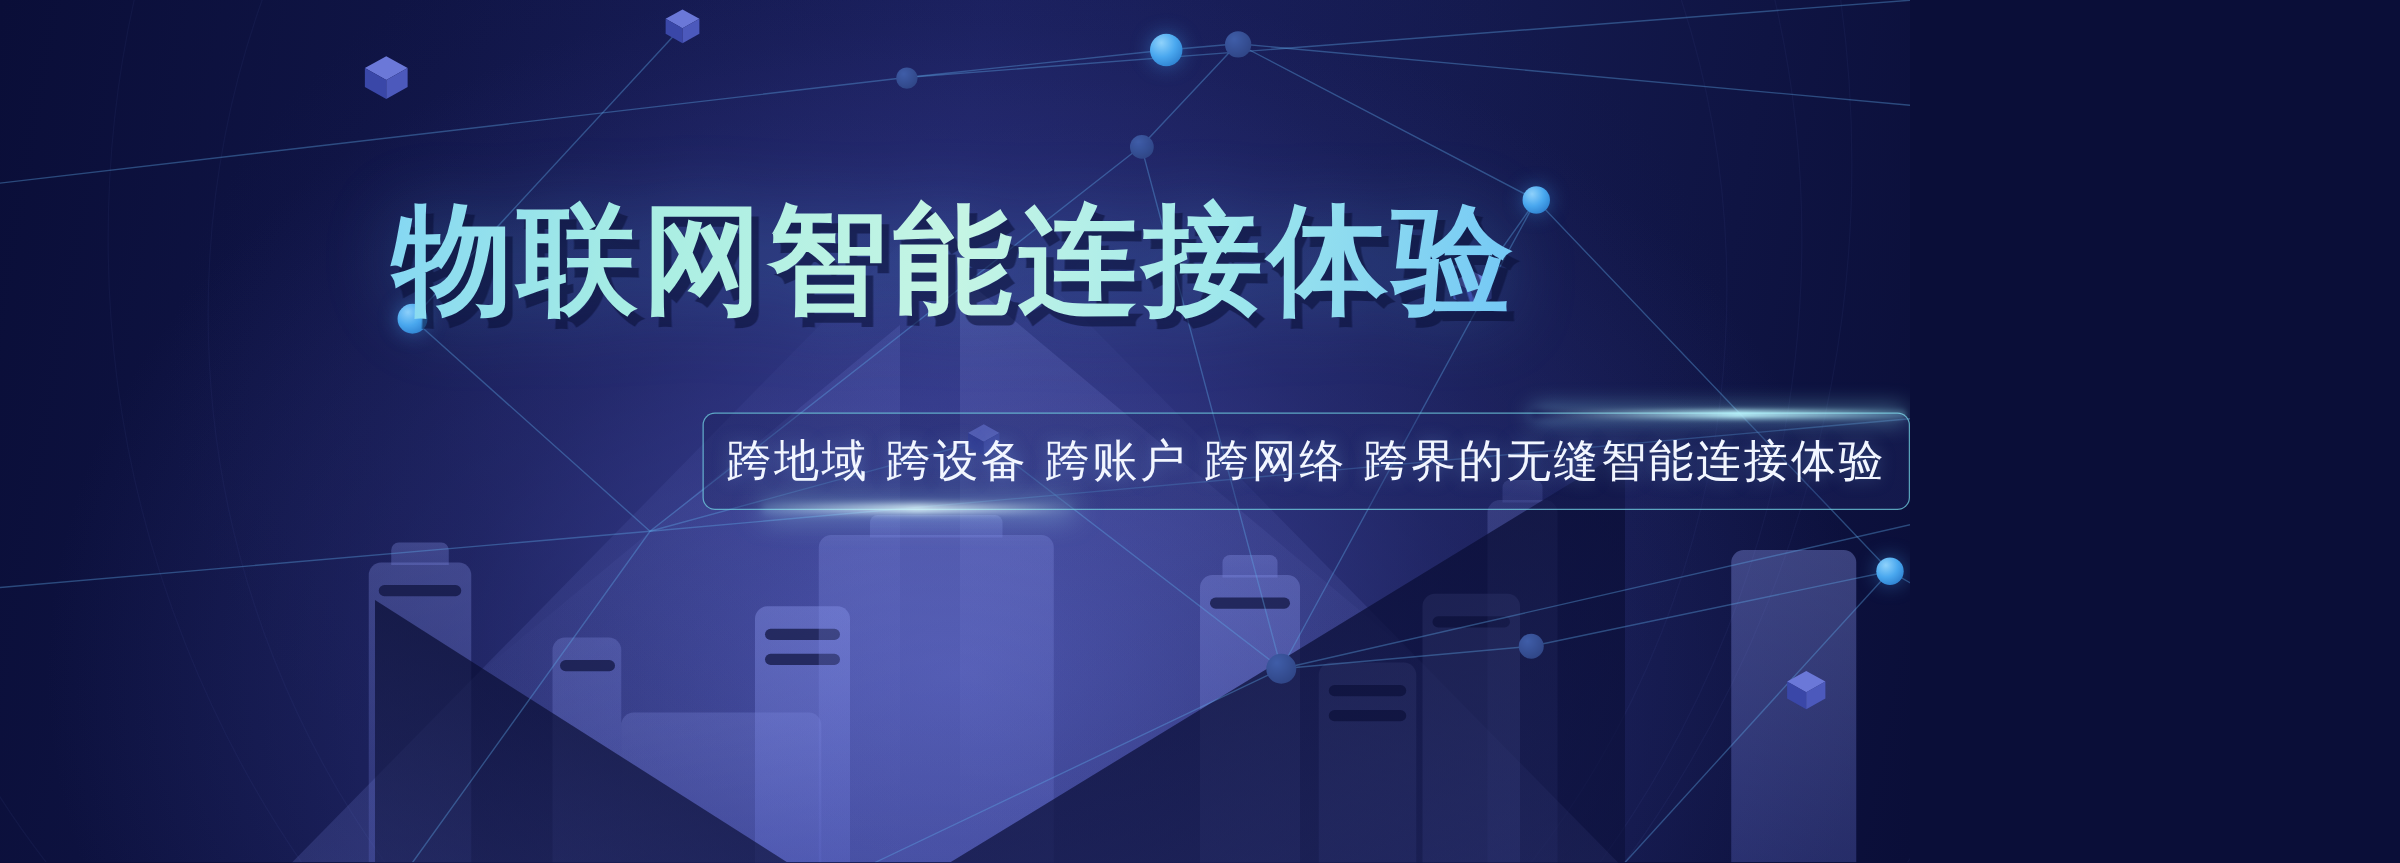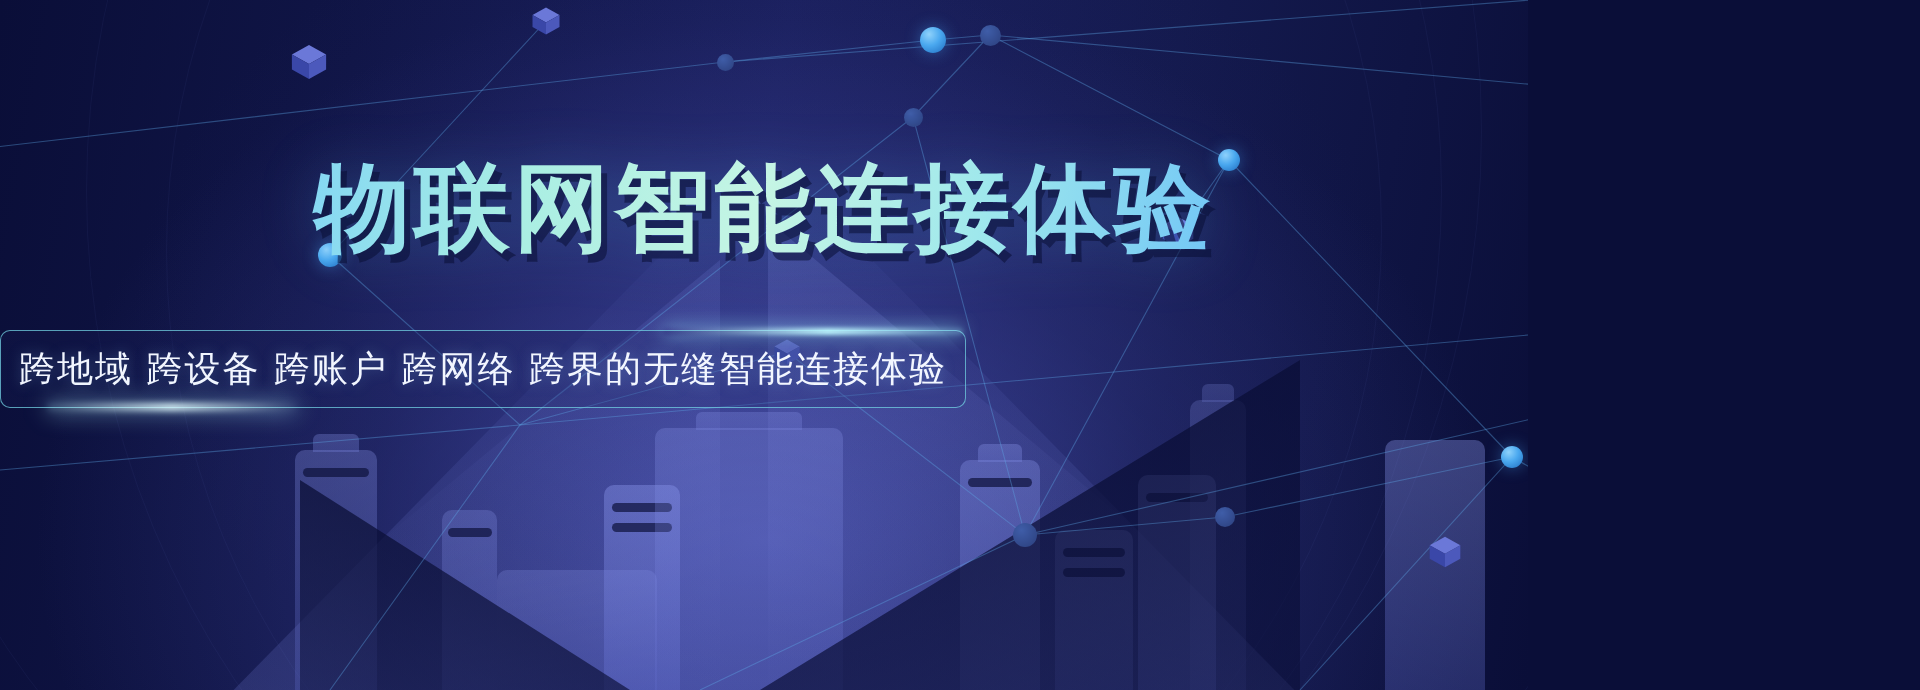--- a/index.html
+++ b/index.html
@@ -81,21 +81,21 @@
     font-size:96px;font-weight:bold;line-height:1.05;
     letter-spacing:4px;
     background:linear-gradient(100deg,#58b6f6 0%,#79d0f8 16%,#a9eee3 34%,#c5f5e4 50%,#9fe8ec 64%,#6cc2f7 82%,#4ea9f2 100%);
     -webkit-background-clip:text;background-clip:text;
     color:transparent;-webkit-text-fill-color:transparent;
     filter:drop-shadow(6px 8px 0px rgba(10,14,52,.55)) drop-shadow(0 0 28px rgba(90,180,240,.22));
     white-space:nowrap;
   }
 
   
-  .sub-wrap{position:absolute;left:0;right:0;top:330px;display:flex;justify-content:flex-start;}
+  .sub-wrap{position:absolute;left:0;right:0;top:330px;display:flex;justify-content:flex-end;}
   .sub-box{
     position:relative;
     width:964px;height:76px;
     border:1.5px solid rgba(118,216,232,.72);
     border-radius:10px;
     display:flex;align-items:center;justify-content:center;
     background:linear-gradient(100deg, rgba(22,28,82,.30), rgba(40,48,118,.30));
   }
   .sub-box .glow-tr{
     position:absolute;right:2px;top:-3px;width:300px;height:7px;border-radius:5px;

